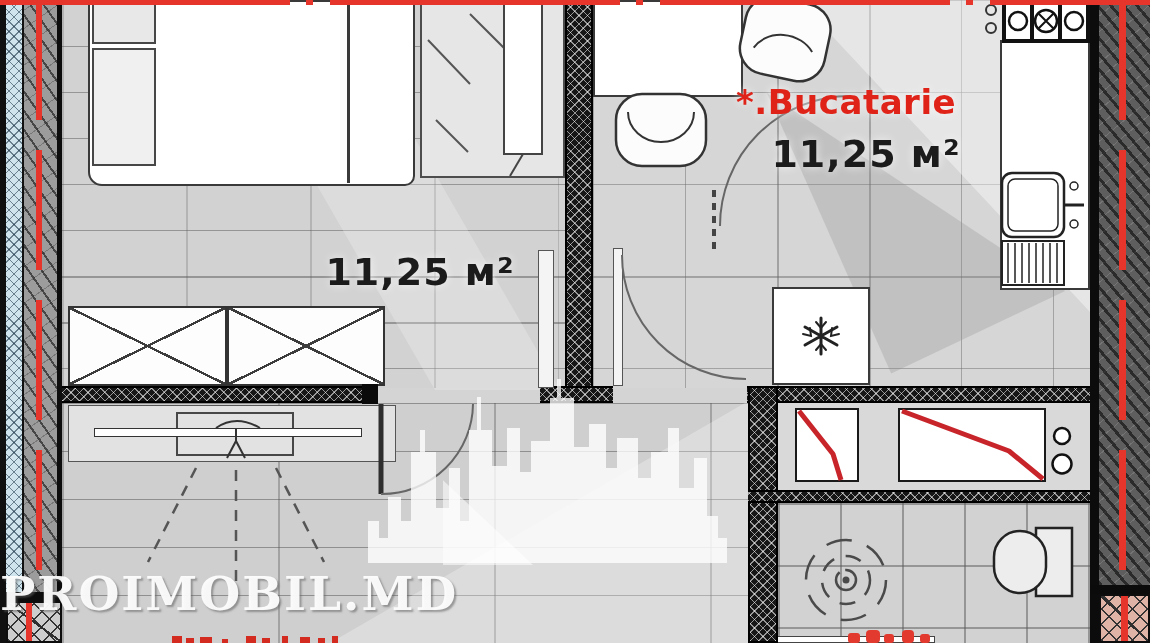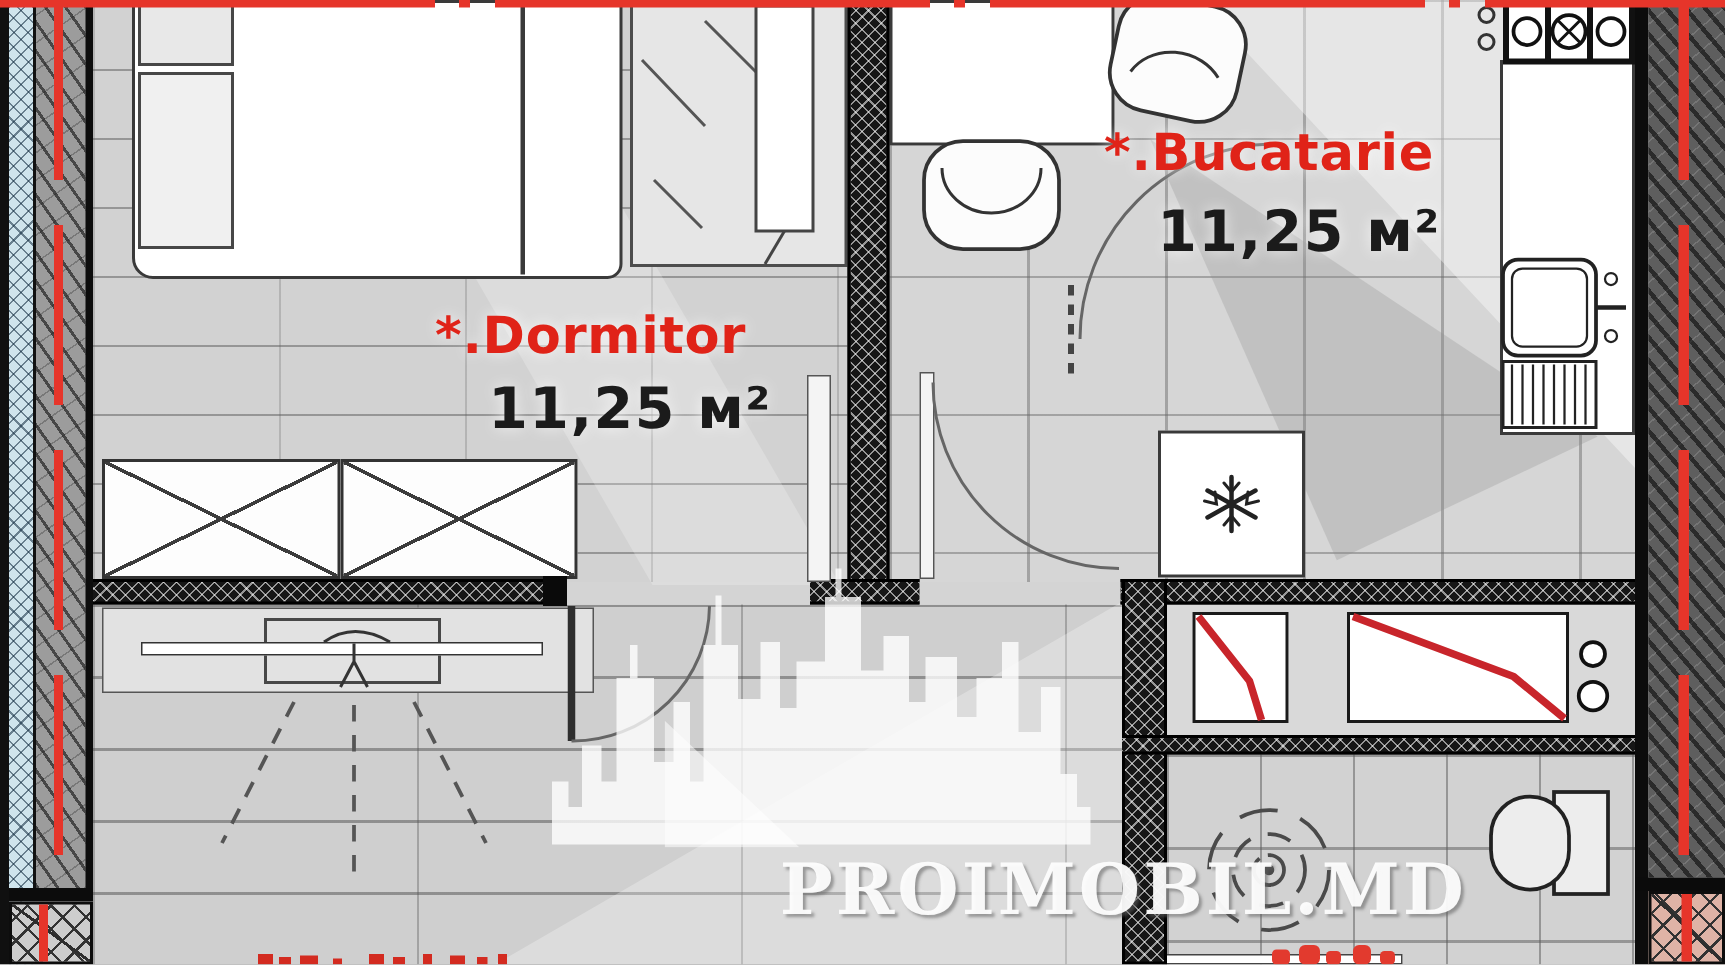--- a/index.html
+++ b/index.html
@@ -60,21 +60,21 @@
 
   
   .room-label{color:var(--label-red);font-weight:700;font-size:34px;letter-spacing:.5px;
     text-shadow:0 0 10px rgba(255,255,255,.8);}
   .room-area{color:var(--area-text);font-weight:700;font-size:38px;letter-spacing:1px;
     text-align:center;text-shadow:0 0 10px rgba(255,255,255,.7);}
 
   #section-line{left:0;top:567;width:1150px;height:5px;
     background-image:repeating-linear-gradient(to right, var(--section-line-red) 0 290px, transparent 290px 306px, var(--section-line-red) 306px 313px, transparent 313px 330px);}
 
-  #wm-text{left:0;top:566px;width:978px;text-align:right;
+  #wm-text{left:0;top:566px;width:978px;text-align:left;
     font-family:"DejaVu Serif",serif;font-weight:700;font-size:47px;letter-spacing:2px;
     color:rgba(253,253,253,.95);text-shadow:2px 2px 2px rgba(95,95,95,.55);}
 
   svg{overflow:visible;}
 </style>
 </head>
 <body>
 
 <div id="plan">
 
@@ -252,20 +252,19 @@
       <rect x="848" y="633" width="12" height="10" rx="3"></rect>
         <rect x="866" y="630" width="14" height="13" rx="4"></rect>
       <rect x="884" y="634" width="10" height="9" rx="3"></rect>
         <rect x="902" y="630" width="12" height="13" rx="4"></rect>
       <rect x="920" y="634" width="10" height="9" rx="3"></rect>
     </g>
   </svg>
 
   <div id="section-line"></div>
 
-  <div class="room-label" style="left:290px;top:204px;width:260px;">*.Dormitor</div>
   <div class="room-area" style="left:290px;top:250px;width:260px;">11,25 м²</div>
   <div class="room-label" style="left:736px;top:82px;width:260px;">*.Bucatarie</div>
   <div class="room-area" style="left:746px;top:132px;width:240px;">11,25 м²</div>
 
   <div id="wm-text">PROIMOBIL.MD</div>
 
 </div>
 
 </body></html>

